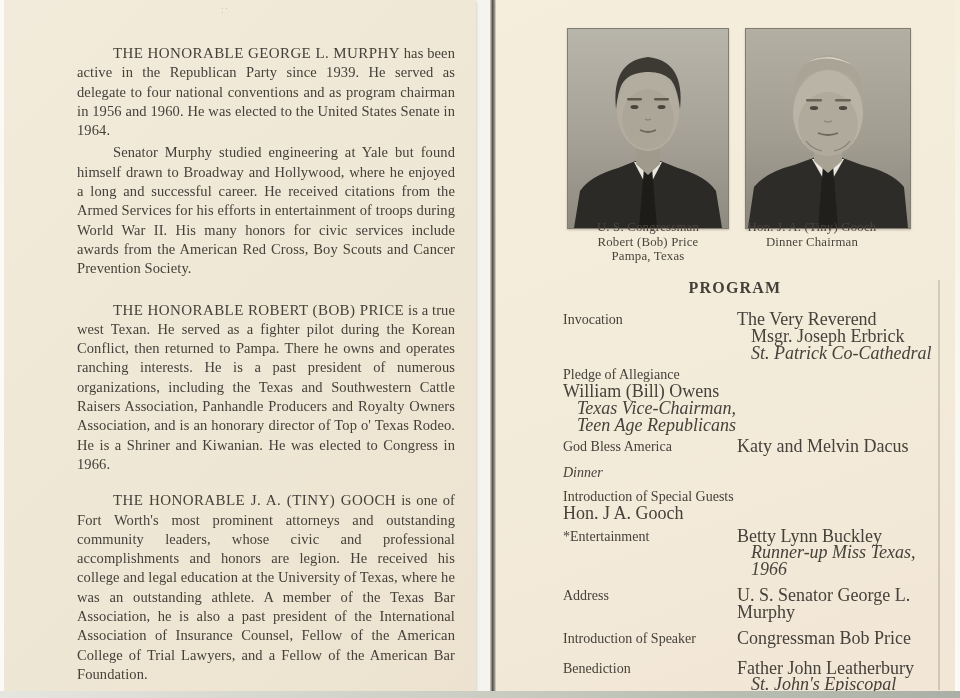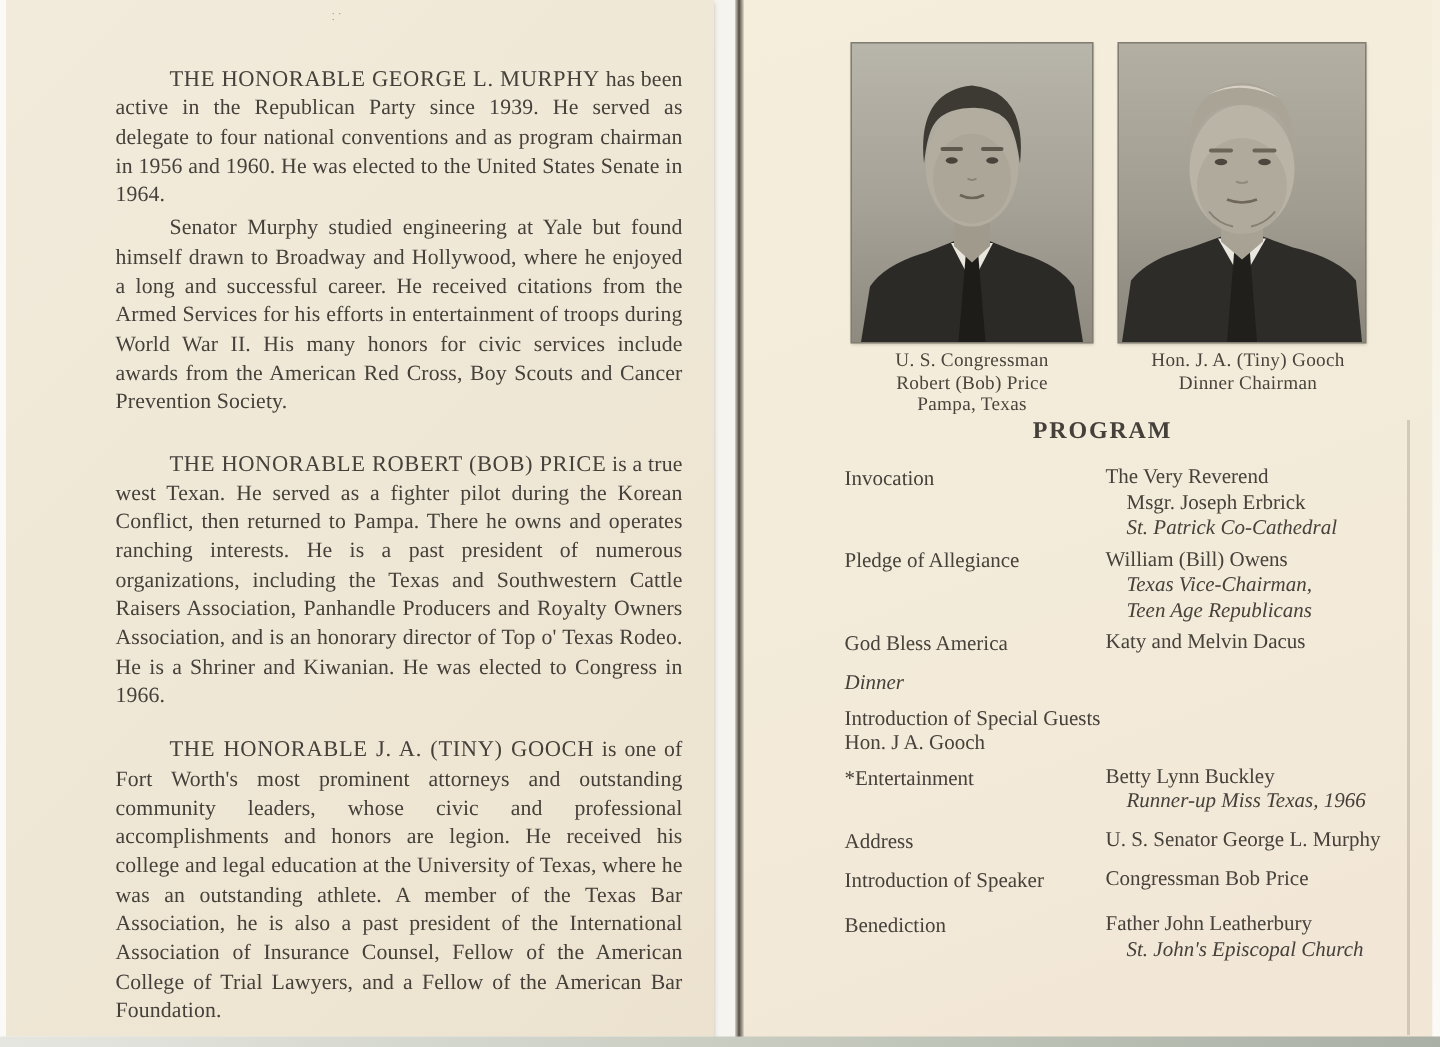--- a/index.html
+++ b/index.html
@@ -44,40 +44,40 @@
   .bio p.gap2 { margin-top:17px; }
   .bio .lead { font-size:15px; letter-spacing:.4px; }
 
   
   .photos-row { position:absolute; left:72px; top:28px; display:flex; gap:16px; }
   .photo-frame {
     border:1px solid rgba(70,62,50,.3);
     box-shadow:inset 0 0 14px rgba(40,38,32,.35), 0 1px 2px rgba(90,80,65,.3);
     line-height:0; background:#9d998e;
   }
-  .captions-row { position:absolute; left:72px; top:233px; display:flex; gap:20px; width:376px; }
+  .captions-row { position:absolute; left:72px; top:220px; display:flex; gap:0; width:376px; }
   .caption {
     font-size:12.8px; line-height:14.6px; color:#4a443c; text-align:center; letter-spacing:.2px;
   }
   .caption-1 { width:162px; }
   .caption-2 { width:166px; }
 
   
   .program { position:absolute; left:68px; top:279px; width:374px; color:#46413a; }
   .program-heading {
     text-align:center; font-size:16px; letter-spacing:1.2px; margin:0 30px 14px 0; color:#45403a;
   }
   .prow { display:flex; align-items:flex-start; }
   .plabel { width:174px; font-size:14px; line-height:17px; flex:none; }
-  .pvalue { flex:1; font-size:14px; line-height:16.8px; }
+  .pvalue { flex:1; font-size:18px; line-height:16.8px; }
   .pline { display:block; }
   .pline.indent { padding-left:14px; }
   .pline.it { font-style:italic; }
   .mb5  { margin-bottom:5px; }
-  .mb4  { margin-bottom:4px; }
+  .mb4  { margin-bottom:4px;flex-direction:column; }
   .mb9  { margin-bottom:9px; }
   .mb7  { margin-bottom:7px;font-style:italic; }
   .mb6  { margin-bottom:6px;flex-direction:column; }
   .mb13 { margin-bottom:13px; }
   .footnote { margin-top:24px; font-size:13.5px; }
 </style>
 </head>
 <body>
 
 <div class="scan">

